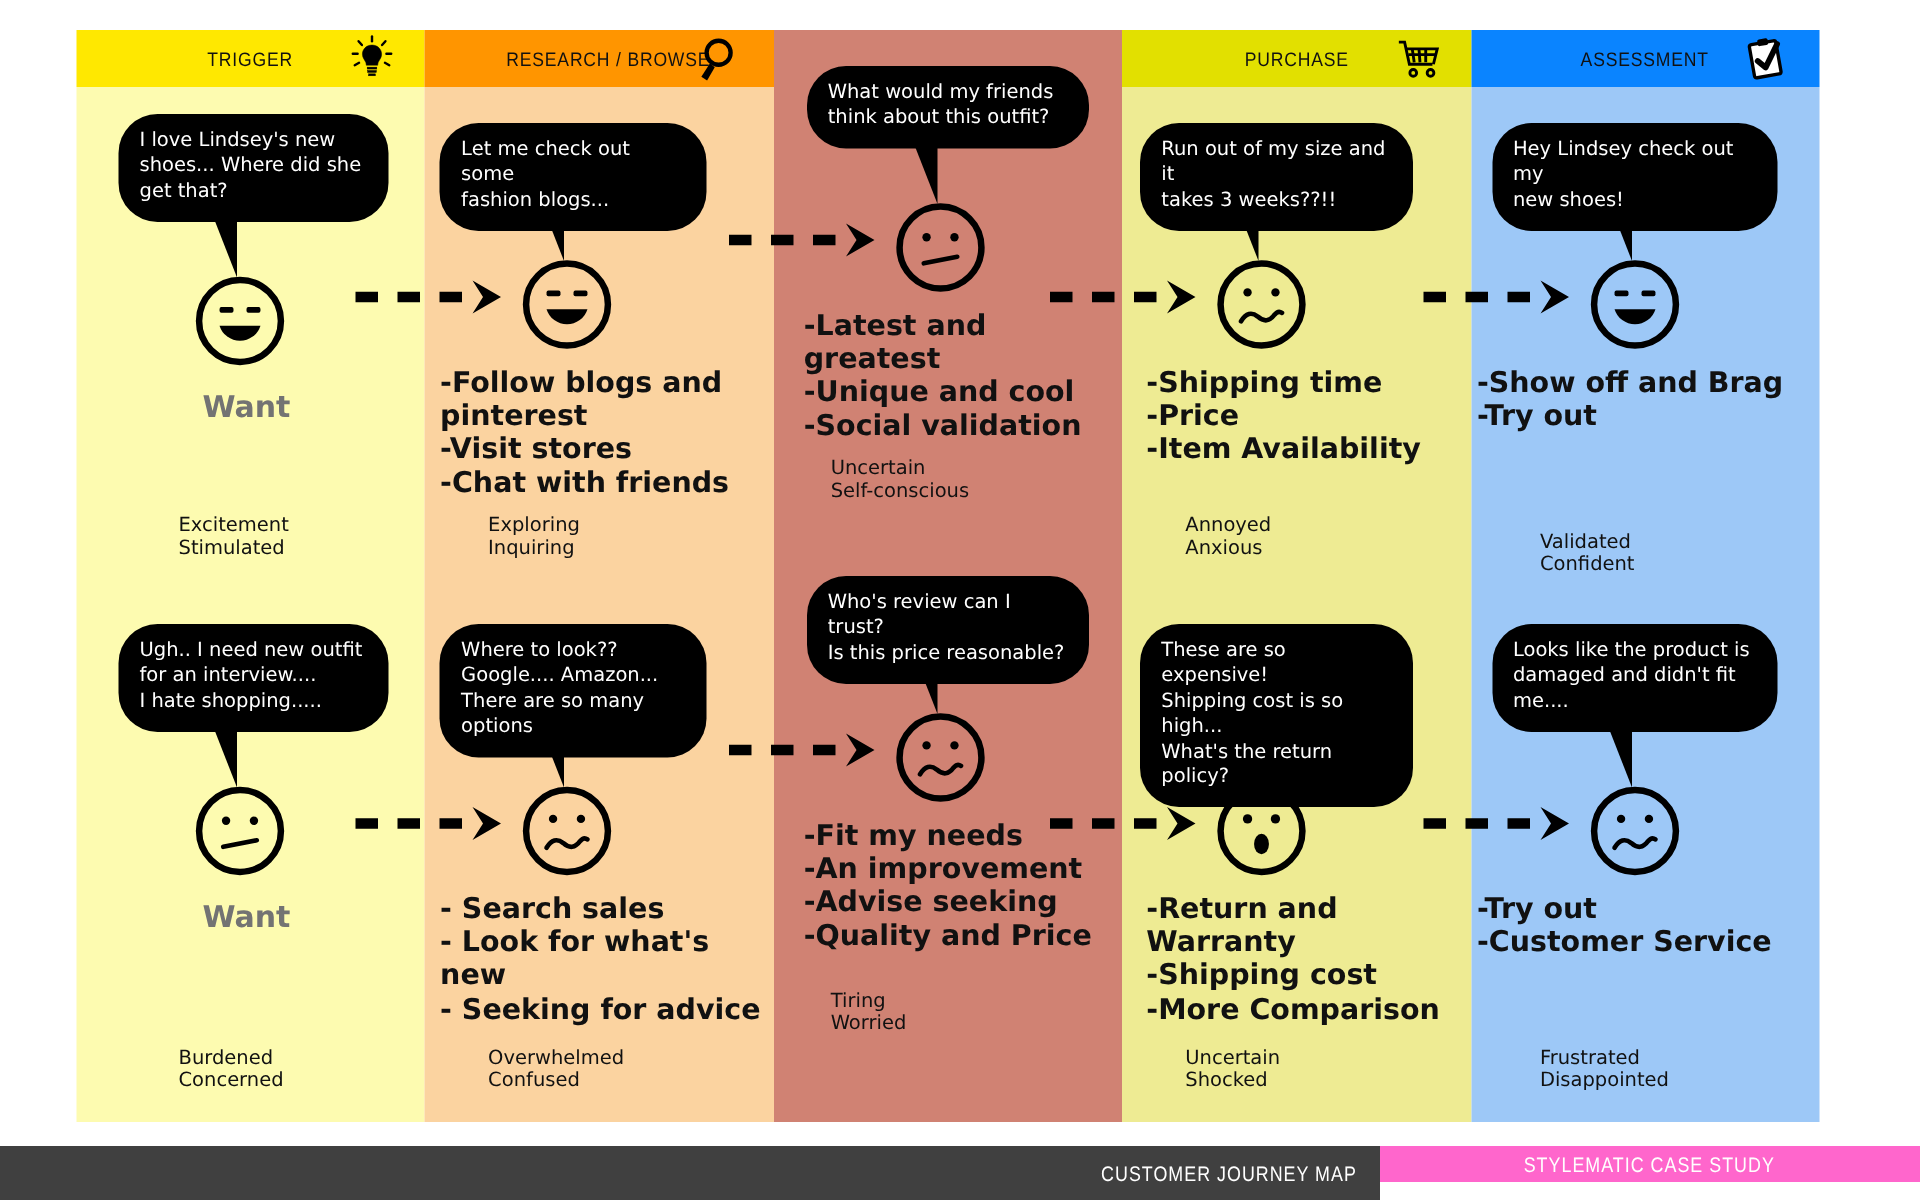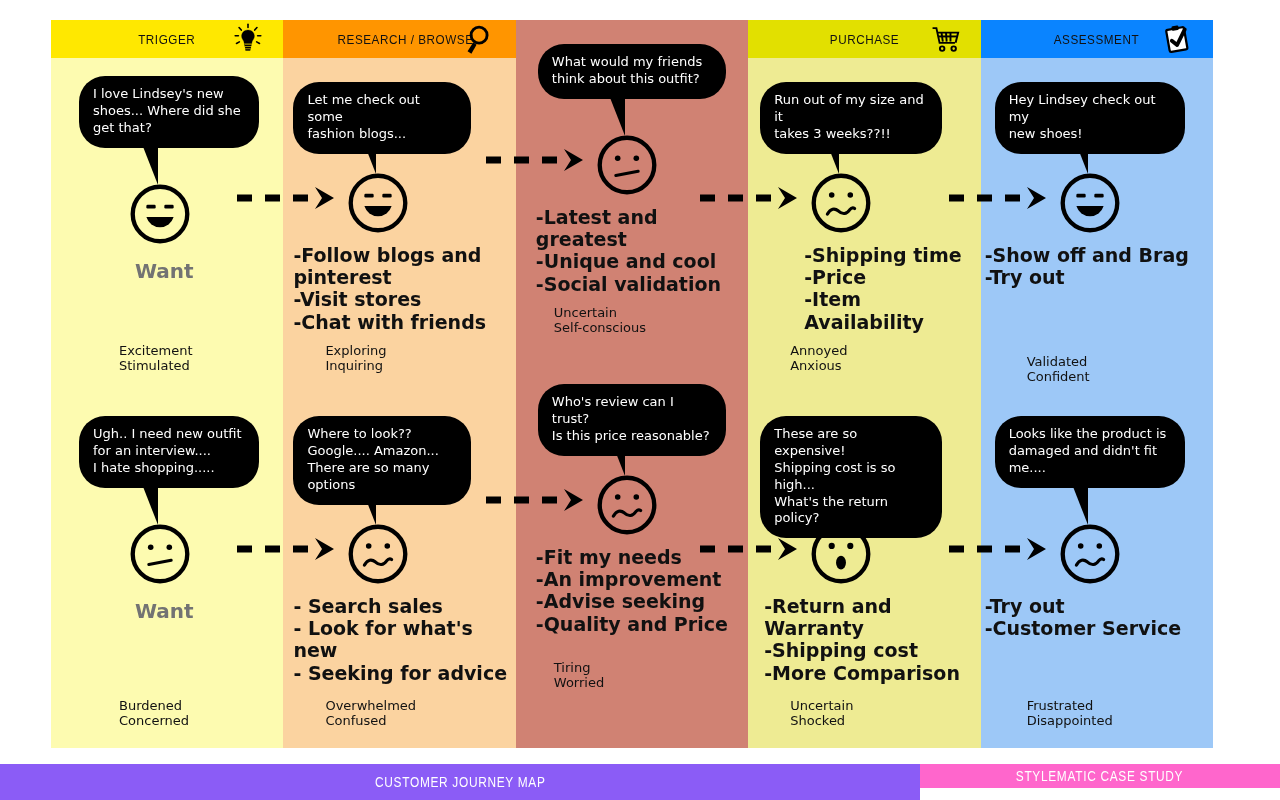--- a/index.html
+++ b/index.html
@@ -109,22 +109,22 @@
 
   
   #footer {
     position: absolute;
     left: 0; top: 764px;
     width: 1280px; height: 36px;
     display: flex;
   }
   #footer-main {
     width: 920px; height: 36px;
-    background: #8b5cf6;
-    display: flex; align-items: center; justify-content: center;
+    background: #404040;
+    display: flex; align-items: center; justify-content: flex-end;
   }
   #footer-side {
     width: 360px; height: 24px;
     background: #ff66cc;
     display: flex; align-items: center; justify-content: center;
   }
   #footer .ftext {
     color: #ffffff;
     font-size: 14px;
     letter-spacing: .8px;
@@ -345,21 +345,21 @@
               <path d="M8 0 L26 0 L26 46 Z" fill="#000"></path>
             </svg>
             <div class="face" style="left: 62px; top: 114px;">
               <svg viewBox="0 0 100 100" width="62" height="62">
                 <circle cx="50" cy="50" r="44" fill="none" stroke="#000" stroke-width="7"></circle>
                 <circle cx="35" cy="37" r="4.5" fill="#000"></circle>
                 <circle cx="65" cy="37" r="4.5" fill="#000"></circle>
                 <path d="M28 68 Q36 55 46 63 Q56 72 64 61 Q68 56 72 59" fill="none" stroke="#000" stroke-width="5" stroke-linecap="round"></path>
               </svg>
             </div>
-            <div class="needs" style="left: 16px; top: 186px; margin-left: 40px;">-Shipping time
+            <div class="needs" style="left: 16px; top: 186px;">-Shipping time
 -Price
 -Item Availability</div>
             <div class="feels" style="left: 42px; top: 285px;">Annoyed
 Anxious</div>
             <div class="arrow" style="left: -50px; top: 127px;"><svg width="100" height="26" viewBox="0 0 100 26">
                 <line x1="2" y1="13" x2="84" y2="13" stroke="#000" stroke-width="7" stroke-dasharray="15 13"></line>
     <path d="M80 2 L99 13 L80 24 L87 13 Z" fill="#000"></path>
               </svg></div>
           </div>
           <div class="stage row2">

